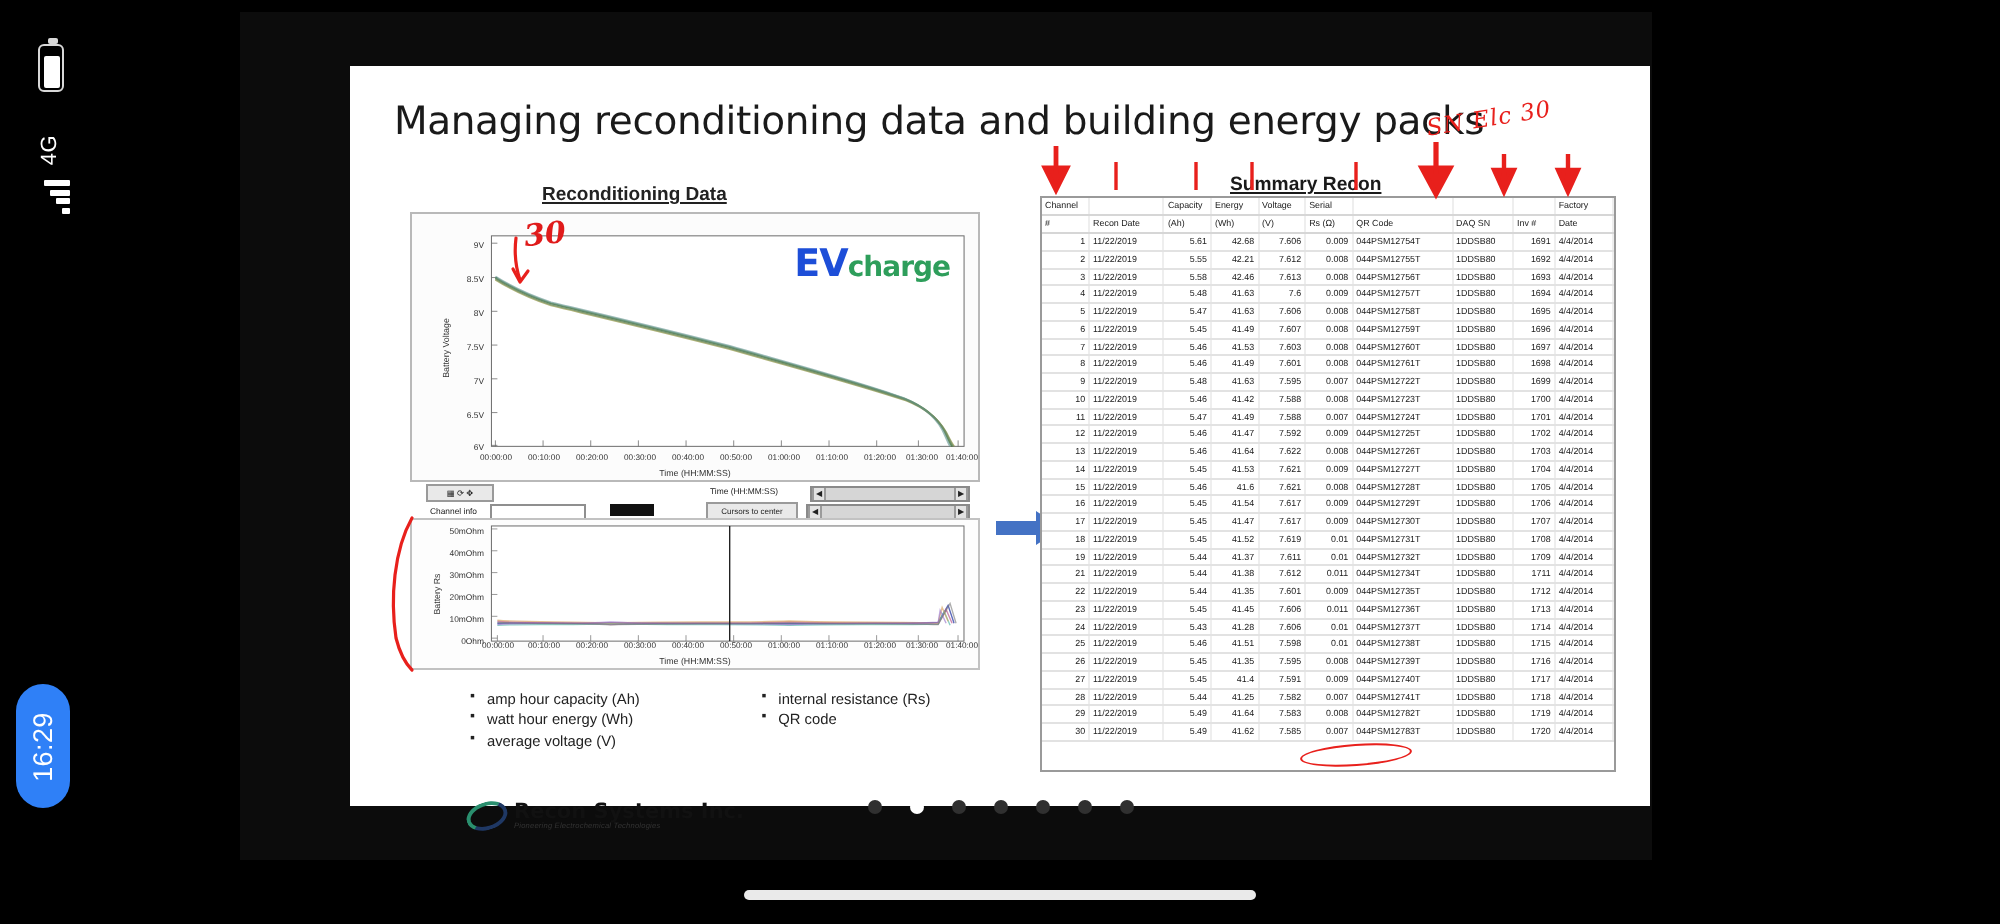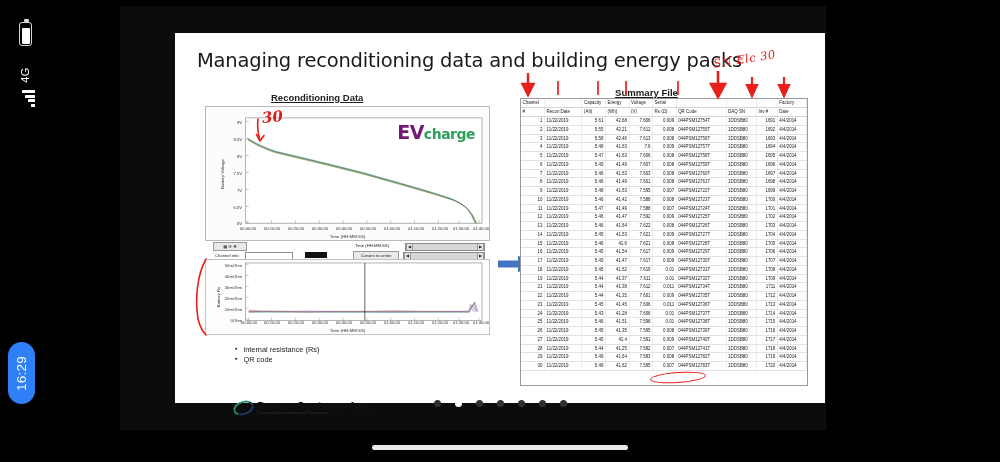--- a/index.html
+++ b/index.html
@@ -126,21 +126,21 @@
     transform: translateX(-50%);
     font-size: 4.4px; color: #333; white-space: nowrap;
   }
 
   .evcharge {
     position: absolute; right: 14px; top: 14px;
     font-size: 19px; font-weight: 800;
     font-family: "DejaVu Sans", sans-serif;
     letter-spacing: -.5px;
   }
-  .evcharge .ev { color: #701a75; }
+  .evcharge .ev { color: #1d4ed8; }
   .evcharge .ch { color: #2e9e5b; font-size: 14px; }
 
   .redanno {
     position: absolute;
     color: #e01b1b;
     font-family: "DejaVu Serif", serif;
     font-style: italic;
     pointer-events: none;
   }
 
@@ -457,20 +457,34 @@
           <line x1="160" y1="3" x2="160" y2="61" stroke="#222" stroke-width="0.7"></line>
         </svg>
       </div>
 
       <svg class="redanno" style="left:18px; top:224px; width:16px; height:80px;" viewBox="0 0 16 80">
         <path d="M13,2 C4,18 2,42 5,62 C7,70 10,75 13,78" fill="none" stroke="#e8201c" stroke-width="1.6" stroke-linecap="round"></path>
       </svg>
 
       <div class="bullets">
         <div class="bl-cols">
+          <div class="bl-col" style="width:140px;">
+            <div class="li">
+                <span class="dot">▪</span>
+                <span>amp hour capacity (Ah)</span>
+              </div>
+            <div class="li">
+                <span class="dot">▪</span>
+                <span>watt hour energy (Wh)</span>
+              </div>
+            <div class="li">
+                <span class="dot">▪</span>
+                <span>average voltage (V)</span>
+              </div>
+          </div>
           <div class="bl-col" style="width:120px;text-align:right;">
             <div class="li">
                 <span class="dot">▪</span>
                 <span>internal resistance (Rs)</span>
               </div>
             <div class="li">
                 <span class="dot">▪</span>
                 <span>QR code</span>
               </div>
           </div>
@@ -482,21 +496,21 @@
         <div class="ltext">
           <div class="ln1">Recon Systems Inc.</div>
           <div class="ln2">Pioneering Electrochemical Technologies</div>
         </div>
       </div>
 
       <svg class="bluearrow" viewBox="0 0 34 18">
         <path d="M0,5.5 L20,5.5 L20,0.5 L33,9 L20,17.5 L20,12.5 L0,12.5 Z" fill="#4472c4"></path>
       </svg>
 
-      <div class="sumtitle">Summary File</div>
+      <div class="sumtitle">Summary Recon</div>
 
       <div class="tablewrap">
         <table class="sum">
           <colgroup>
             <col class="c-ch">
               <col class="c-dt">
               <col class="c-cap">
               <col class="c-en">
               <col class="c-v">
             <col class="c-rs">

